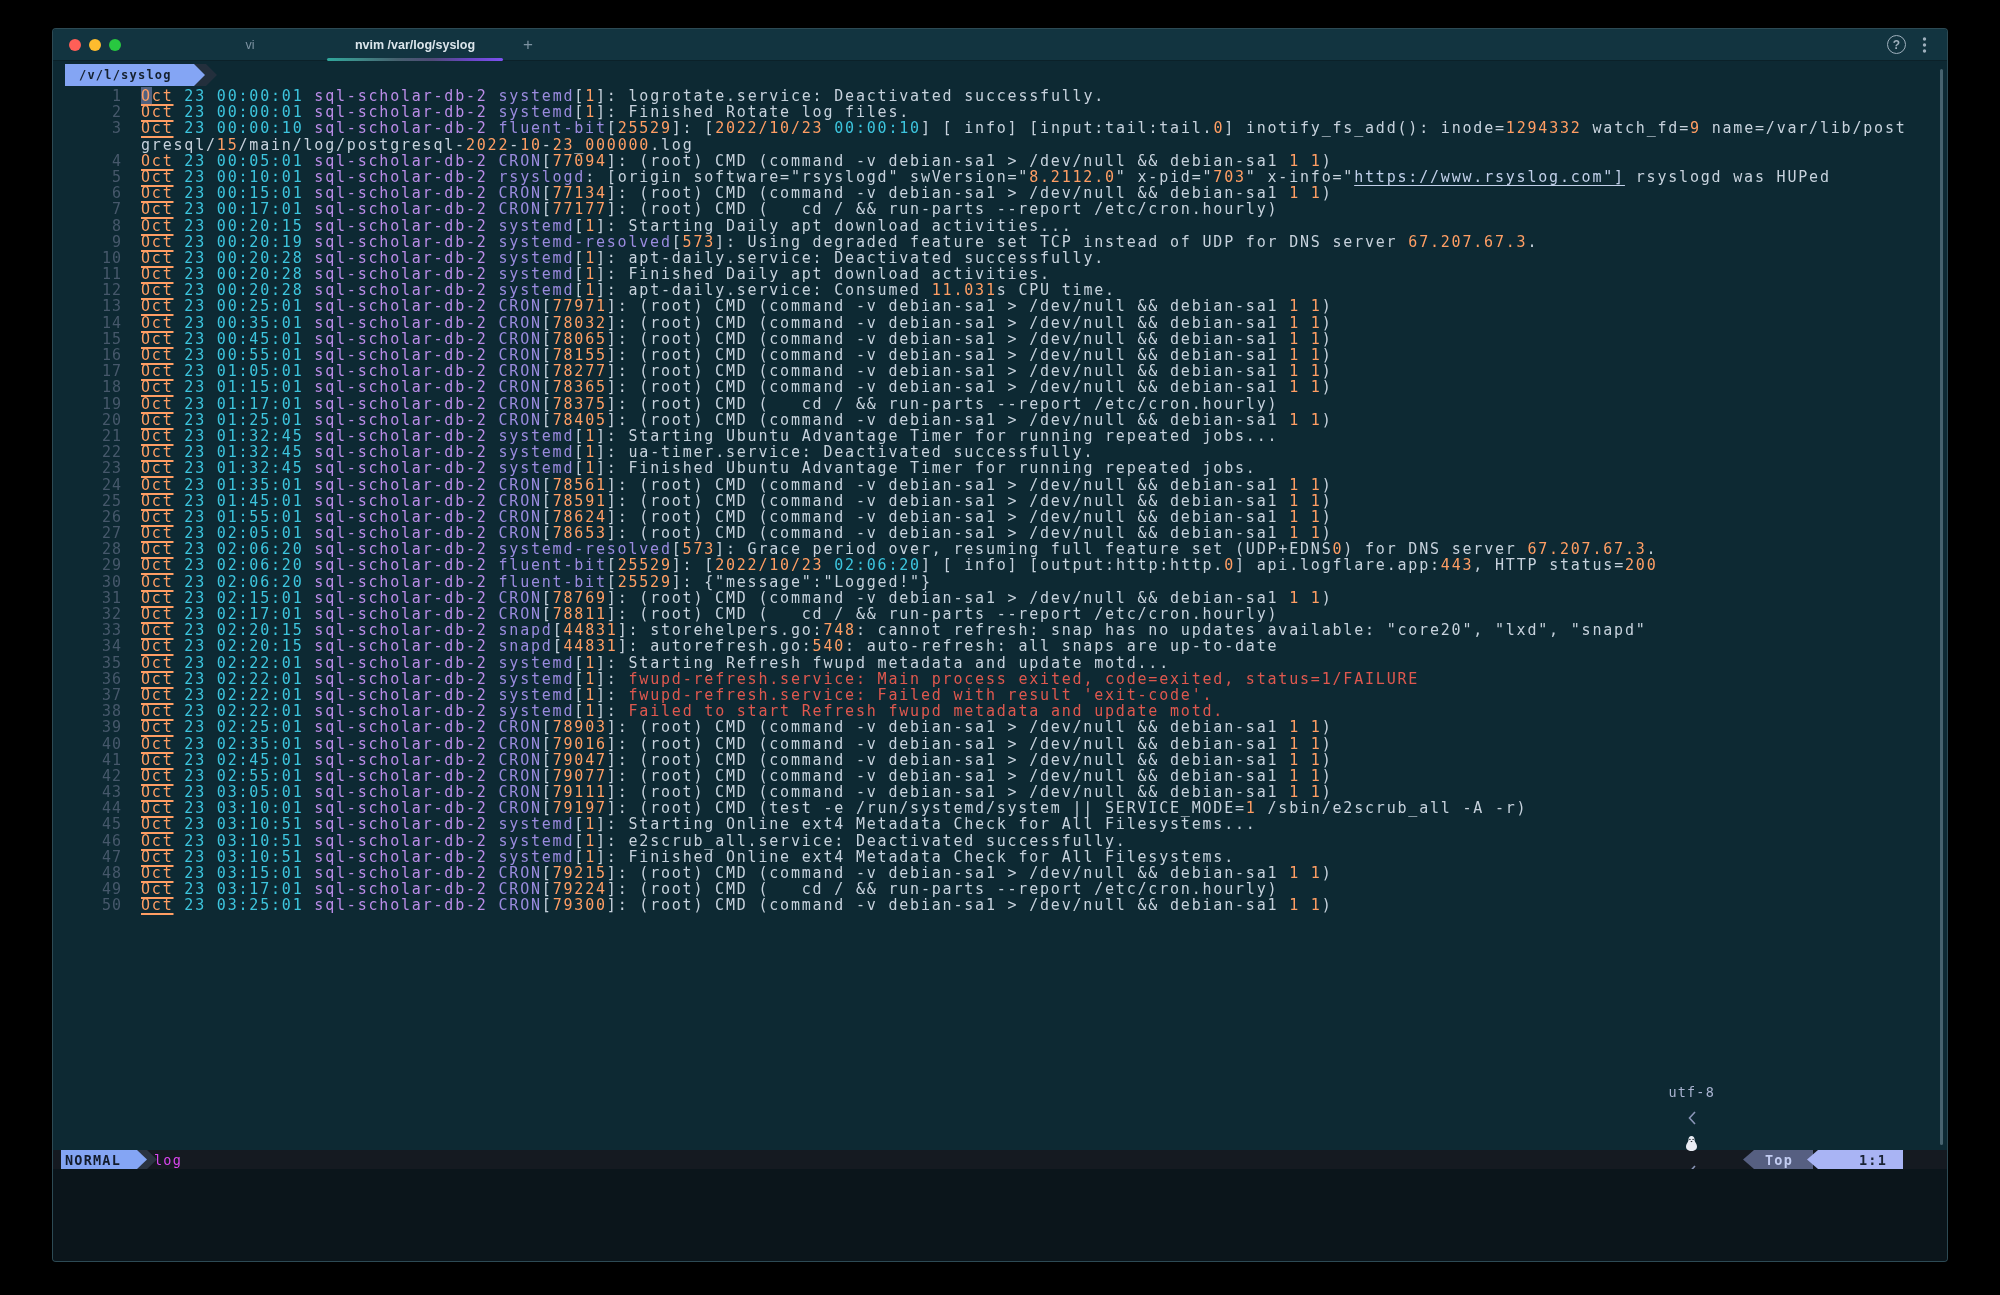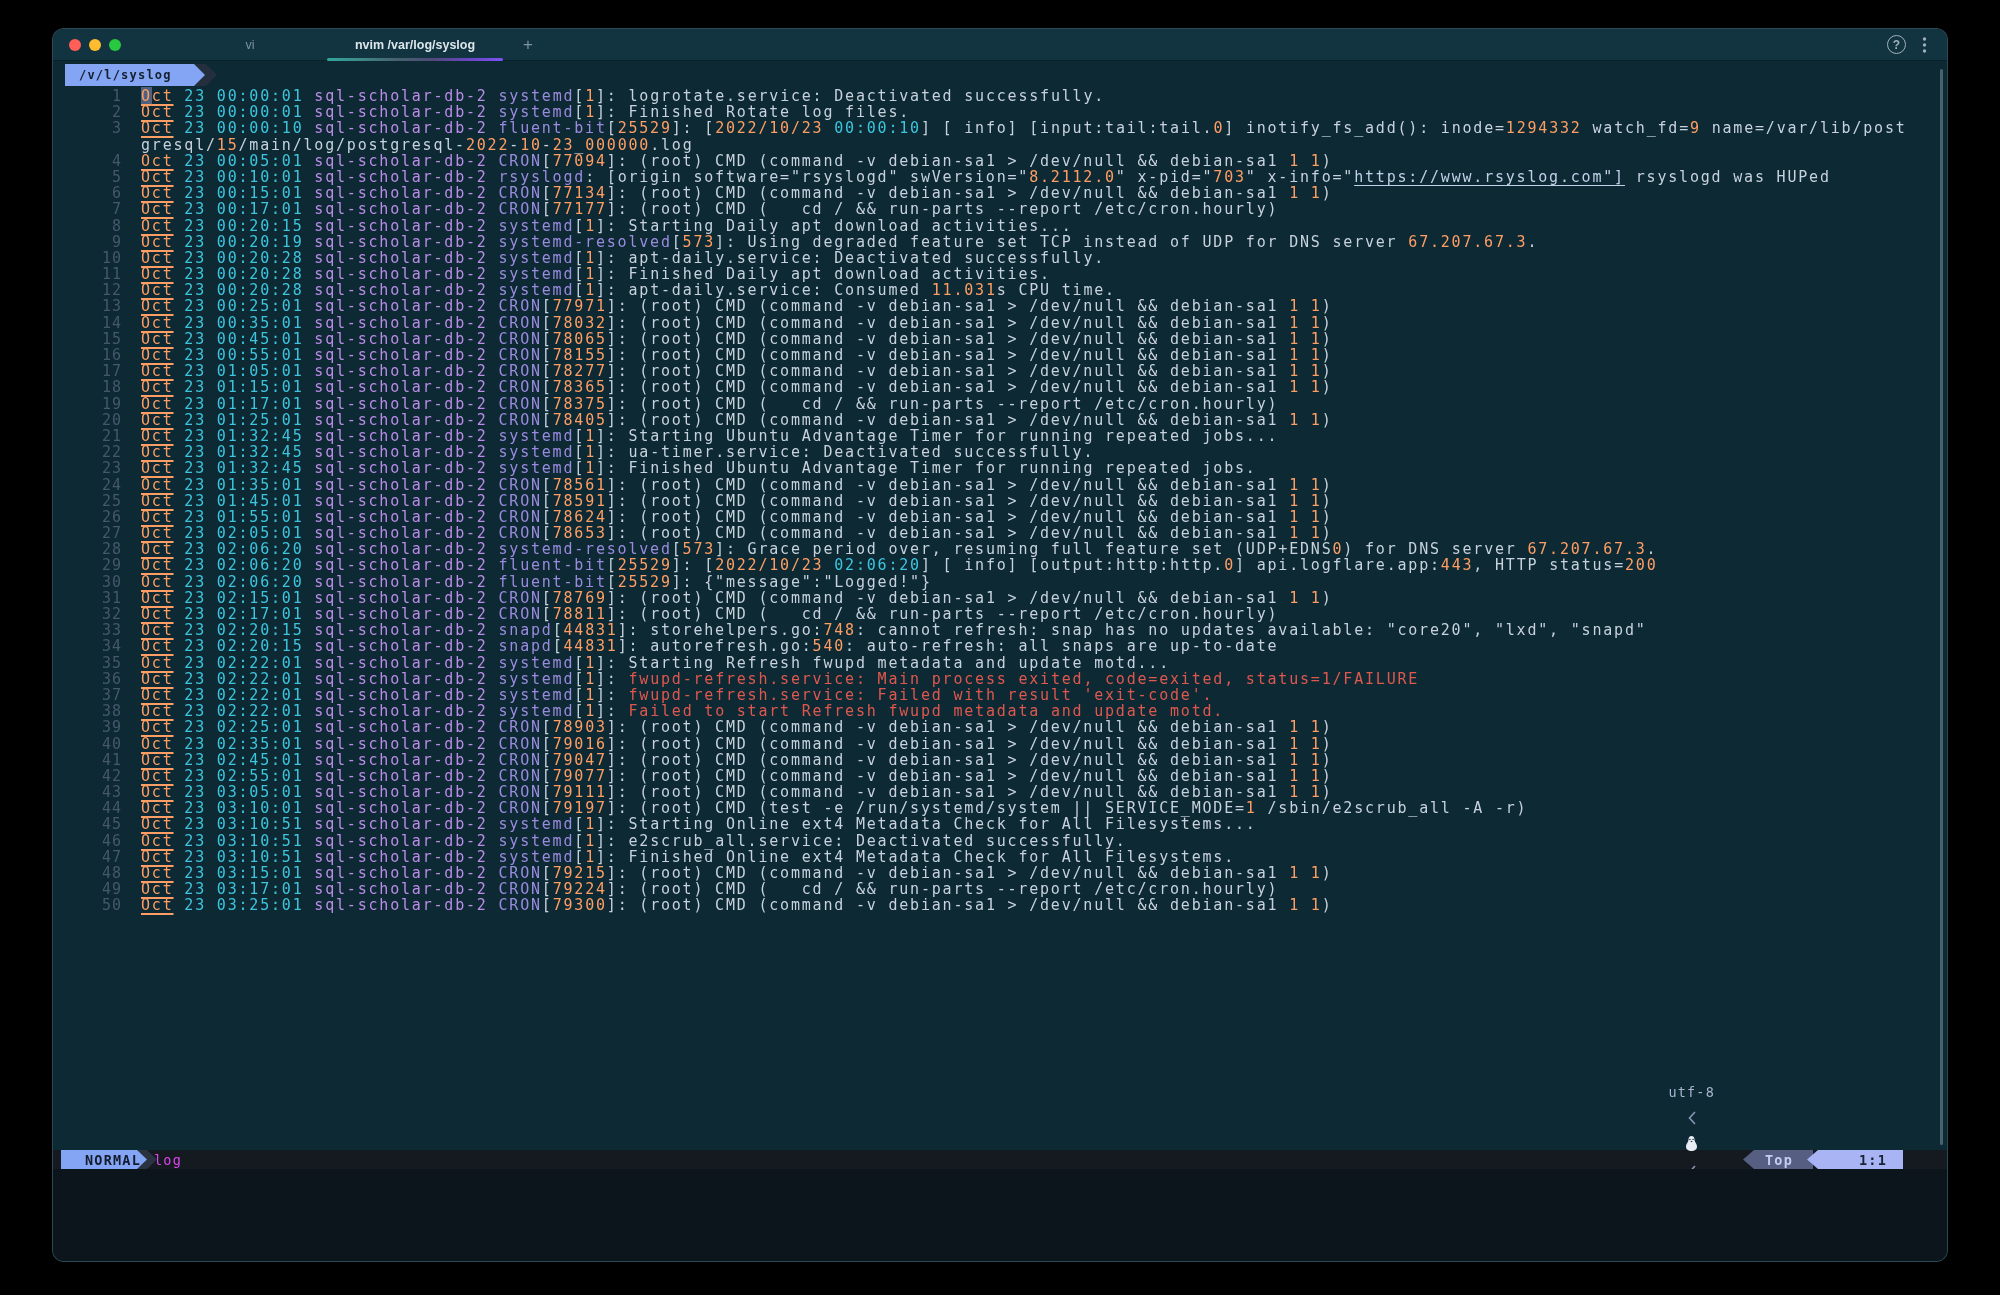--- a/index.html
+++ b/index.html
@@ -6,21 +6,21 @@
     --bg-editor:#0d2933; --bg-titlebar:#123440; --bg-statusline:#151a21; --bg-cmdline:#0b151b;
     --text:#c7d2dd; --orange:#ff9e64; --cyan:#3dc5de; --host-purple:#bb8ce8; --proc-purple:#9b8bdf;
     --red:#df584f; --line-number:#46586b; --badge-blue:#84a5f4; --badge-light:#a9b4f4;
     --badge-dark-blue:#565f81; --traffic-red:#ff5f57; --traffic-yellow:#febc2e; --traffic-green:#28c840;
     --link:#c2d0ea; --cursor-bg:#50617f; --underline-teal:#2fa79c; --underline-purple:#7c52f0;
   }
   *{margin:0;padding:0;box-sizing:border-box;}
   html,body{width:2000px;height:1295px;background:#000;overflow:hidden;}
   body{font-family:"DejaVu Sans Mono",monospace;}
 
-  .window{position:absolute;left:52px;top:28px;width:1896px;height:1234px;border-radius:12px;
+  .window{position:absolute;left:52px;top:28px;width:1896px;height:1234px;border-radius:4px;
     overflow:hidden;background:var(--bg-editor);border:1px solid rgba(160,190,205,0.22);
     box-shadow:0 18px 50px rgba(0,0,0,0.8);}
 
   
   .titlebar{position:relative;height:32px;background:var(--bg-titlebar);display:flex;align-items:center;
     border-bottom:1px solid rgba(0,0,0,0.35);font-family:"Liberation Sans",sans-serif;}
   .lights{display:flex;gap:8px;padding:0 18px 0 16px;}
   .light{width:12px;height:12px;border-radius:50%;}
   .term-tab{position:relative;height:32px;display:flex;align-items:center;justify-content:center;
     font-size:12.5px;color:#7d93a2;}
@@ -63,21 +63,21 @@
     background:rgba(165,195,210,0.38);}
 
   
   .statusline{position:absolute;left:0;right:0;top:1121px;height:19px;background:var(--bg-statusline);
     display:flex;align-items:center;font-size:13.5px;letter-spacing:1.2px;}
   .mode-wrap{position:relative;height:19px;margin-left:8px;}
   .mode-shadow{position:absolute;left:0;top:0;height:19px;width:96px;background:#2a3340;
     clip-path:polygon(0 0,calc(100% - 10px) 0,100% 50%,calc(100% - 10px) 100%,0 100%);}
   .mode-badge{position:absolute;left:0;top:0;height:19px;width:86px;background:var(--badge-blue);
     clip-path:polygon(0 0,calc(100% - 10px) 0,100% 50%,calc(100% - 10px) 100%,0 100%);
-    color:#131c2c;font-weight:bold;display:flex;align-items:center;padding-left:24px;}
+    color:#131c2c;font-weight:bold;display:flex;align-items:center;padding-left:4px;}
   .sl-file{margin-left:65px;color:#d946ef;}
   .sl-spacer{flex:1;}
   .sl-right{display:flex;align-items:center;gap:11px;color:#a8b3d0;flex-direction:column;}
   .sl-sep{display:flex;align-items:center;}
   .hamburger{font-size:15px;color:#a8b3d0;}
   .pos-badge{height:19px;background:var(--badge-dark-blue);color:#c3cdf2;font-weight:bold;
     clip-path:polygon(11px 0,100% 0,100% 100%,11px 100%,0 50%);
     display:flex;align-items:center;padding:0 20px 0 22px;margin-left:14px;}
   .cur-badge{height:19px;background:var(--badge-light);color:#1a2334;font-weight:bold;
     clip-path:polygon(11px 0,100% 0,100% 100%,11px 100%,0 50%);

